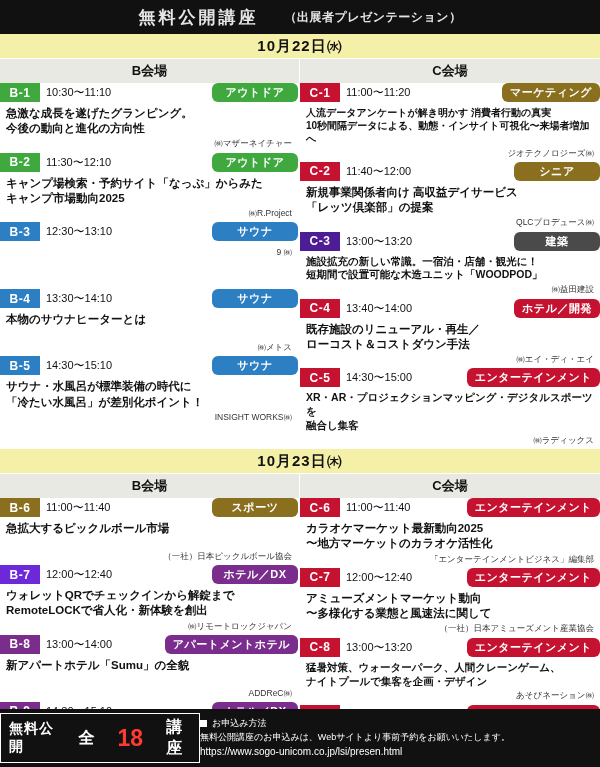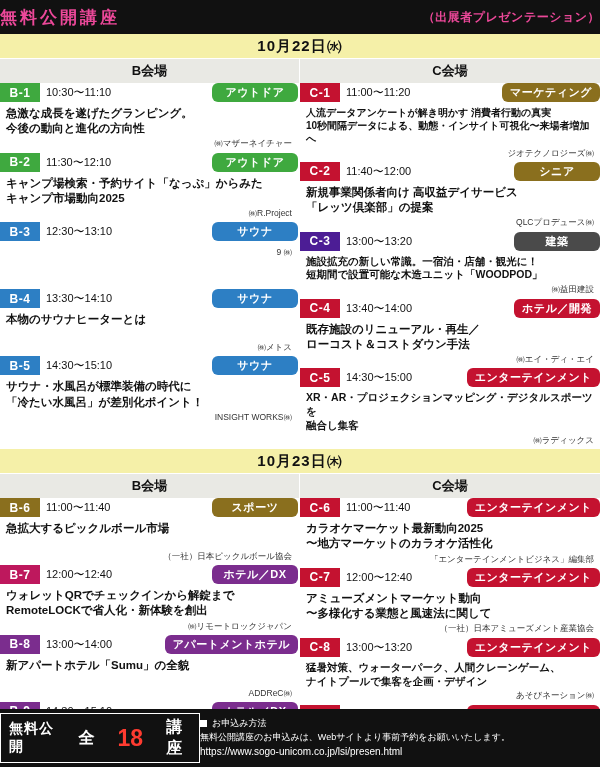--- a/index.html
+++ b/index.html
@@ -8,22 +8,22 @@
     width:600px; height:767px;
     background:#ffffff;
     font-family:"Liberation Sans", sans-serif;
     color:#1a1a1a;
     overflow:hidden;
   }
   .page { width:600px; height:767px; position:relative; }
 
   
   .header {
-    background:#111111; color:#ec4899;
-    height:34px; display:flex; align-items:center; justify-content:space-between;
+    background:#111111; color:#e5e5e5;
+    height:34px; display:flex; align-items:center; justify-content:center;
     gap:14px;
   }
   .header .h-title { font-size:17px; font-weight:bold; letter-spacing:3px; }
   .header .h-sub { font-size:12px; font-weight:bold; letter-spacing:0.5px;margin-left:12px; }
 
   
   .date-band {
     background:#f5f0a8;
     height:25px;
     display:flex; align-items:center; justify-content:center;
@@ -268,21 +268,21 @@
           <div class="cat" style="background:#8a6f1e">スポーツ</div>
         </div>
         <div class="sess-body">
           <div class="title">急拡大するピックルボール市場</div>
           <div class="org">（一社）日本ピックルボール協会</div>
         </div>
       </div>
 
       <div class="sess">
         <div class="sess-top">
-          <div class="code" style="background:#be185d">B-7</div>
+          <div class="code" style="background:#6d28d9">B-7</div>
           <div class="time">12:00〜12:40</div>
           <div class="cat" style="background:#7b2d8e">ホテル／DX</div>
         </div>
         <div class="sess-body">
           <div class="title">ウォレットQRでチェックインから解錠まで
 RemoteLOCKで省人化・新体験を創出</div>
           <div class="org">㈱リモートロックジャパン</div>
         </div>
       </div>
 

